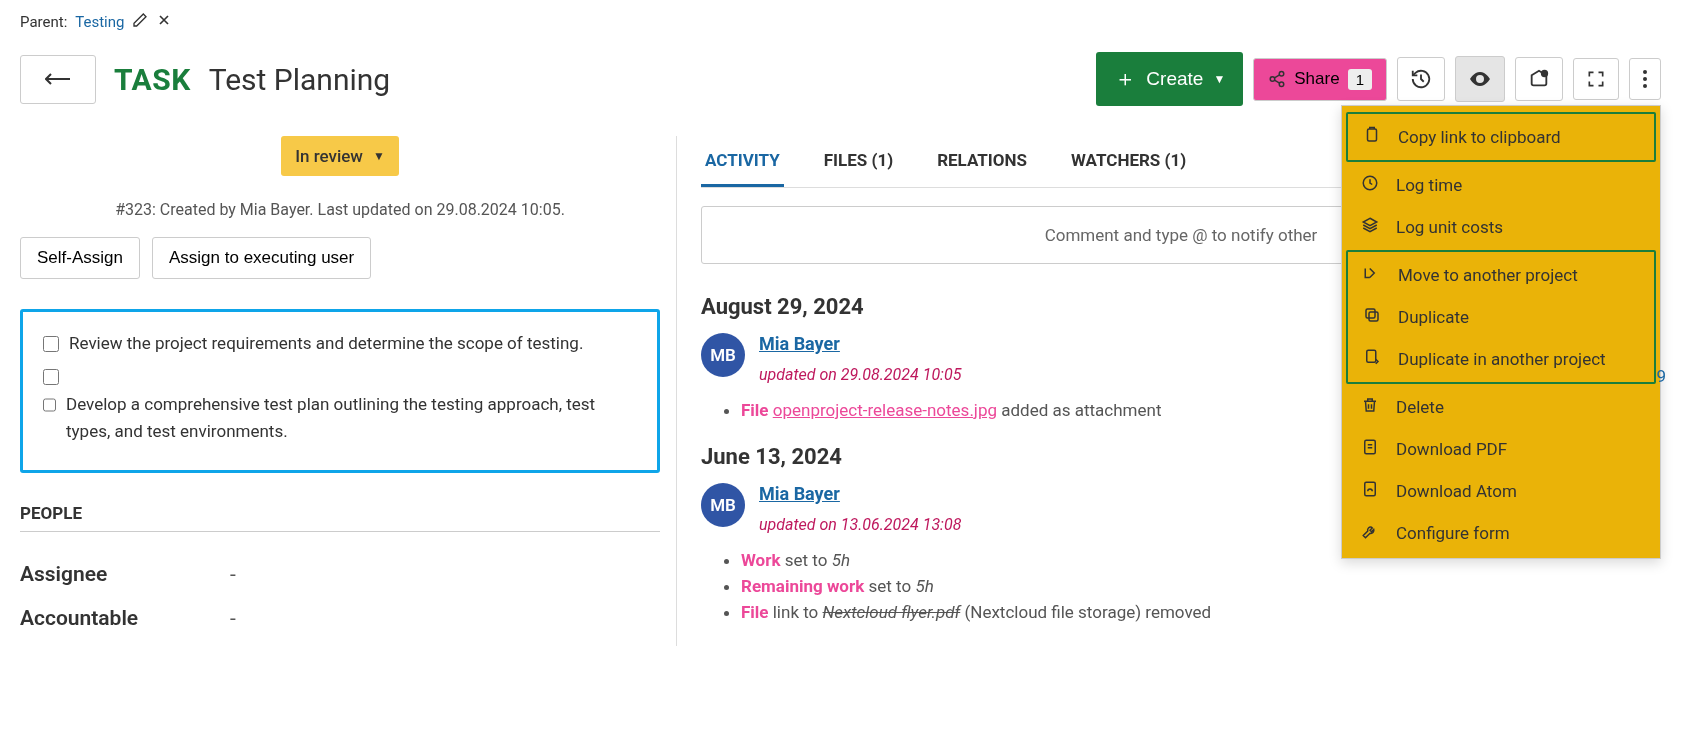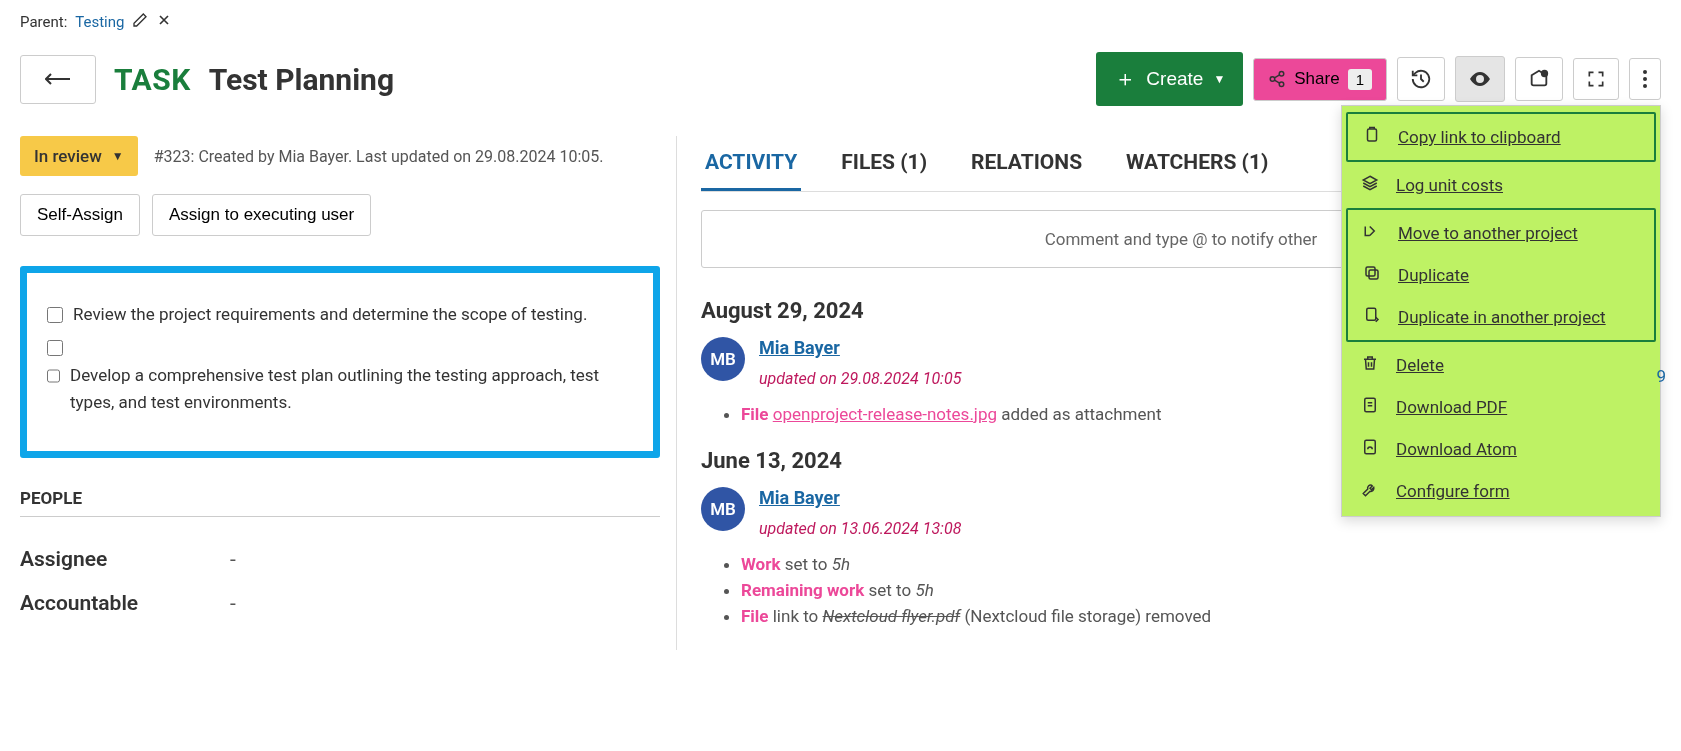--- a/index.html
+++ b/index.html
@@ -11,53 +11,53 @@
   }
   .container { padding: 12px 20px; }
   .parent-row { display:flex; align-items:center; gap:8px; font-size:15px; margin-bottom:20px;}
   .parent-label { color:#333; }
   .parent-link { color:#1a67a3; text-decoration:none; }
 
   .header-row { display:flex; align-items:center; justify-content:space-between; margin-bottom:30px;}
   .header-left { display:flex; align-items:center; gap:18px; }
   .back-btn { border:1px solid #ccc; background:#fff; padding:12px 24px; border-radius:3px; cursor:pointer; font-size:20px;}
   .task-label { color:#1a7e3c; font-weight:700; font-size:30px; letter-spacing:0.5px;}
-  .task-title { font-weight:700; font-size:30px; color:#333;}
+  .task-title { font-weight:400; font-size:30px; color:#333;}
   .header-right { display:flex; align-items:center; gap:10px; }
   .create-btn { background:#1a7e3c; color:#fff; border:none; padding:12px 18px; border-radius:3px; font-size:19px; display:flex; align-items:center; gap:10px; cursor:pointer;}
   .create-btn .plus { font-size:22px; font-weight:500;}
   .create-btn .caret { font-size:12px;}
   .share-btn { border:1px solid #ccc; background:#ec4899; padding:10px 14px; border-radius:3px; display:flex; align-items:center; gap:8px; cursor:pointer; font-size:17px;}
   .share-count { background:#eee; border-radius:3px; padding:2px 8px; font-size:15px;}
   .icon-btn { border:1px solid #ccc; background:#fff; padding:10px 12px; border-radius:3px; cursor:pointer; display:flex; align-items:center; justify-content:center;}
   .icon-btn.active { background:#e5e5e5; }
 
   .body-row { display:flex; gap:16px; }
   .left-pane { flex:0 0 640px; }
   .right-pane { flex:1; border-left:1px solid #ddd; padding-left:24px;}
 
-  .status-row { display:flex; align-items:center; gap:16px; margin-bottom:18px;}
+  .status-row { display:flex; align-items:center; gap:24px; margin-bottom:18px;flex-direction:column;}
   .status-chip { background:#f7c948; color:#333; font-weight:500; padding:10px 14px; border-radius:3px; display:flex; align-items:center; gap:10px; cursor:pointer; font-size:17px;}
   .status-chip .caret { font-size:12px; color:#333;}
   .meta-text { color:#555; font-size:16px;}
   .action-row { display:flex; gap:12px; margin-bottom:30px;}
   .action-btn { border:1px solid #ccc; background:#fff; padding:10px 16px; border-radius:3px; cursor:pointer; font-size:17px;}
 
-  .desc-box { border:7px solid #0ea5e9; border-radius:3px; padding:28px 20px; margin-bottom:30px;}
+  .desc-box { border:3px solid #0ea5e9; border-radius:3px; padding:18px 20px; margin-bottom:30px;}
   .check-item { display:flex; align-items:flex-start; gap:10px; margin-bottom:6px; font-size:17px; line-height:1.6;}
   .check-item input { margin-top:6px; width:16px; height:16px;}
 
   .section-title { font-weight:700; font-size:17px; margin-bottom:8px; margin-top:10px;}
   .section-hr { border:none; border-top:1px solid #ccc; margin-bottom:20px;}
   .people-row { display:flex; gap:80px; padding:10px 0; font-size:21px;}
   .people-label { width:130px; font-weight:600;}
   .people-val { color:#555;}
 
   .tabs { display:flex; gap:36px; border-bottom:1px solid #ddd; margin-bottom:18px;}
-  .tab { padding:14px 4px; font-size:21px; font-weight:700; color:#333; cursor:pointer; border-bottom:3px solid transparent;}
+  .tab { padding:14px 4px; font-size:17px; font-weight:700; color:#333; cursor:pointer; border-bottom:3px solid transparent;}
   .tab.active { color:#1a67a3; border-bottom-color:#1a67a3;}
   .comment-box { border:1px solid #ccc; border-radius:3px; padding:18px 20px; text-align:center; color:#666; font-size:17px; margin-bottom:30px;}
 
   .date-heading { font-size:22px; font-weight:700; margin-bottom:14px;}
   .activity-entry { display:flex; gap:14px; margin-bottom:10px; position:relative;}
   .avatar { width:44px; height:44px; border-radius:50%; background:#3055a5; color:#fff; display:flex; align-items:center; justify-content:center; font-weight:600; font-size:17px; flex-shrink:0;}
   .activity-content { flex:1;}
   .author-link { color:#1a67a3; font-weight:700; font-size:18px;}
   .updated-text { color:#be185d; font-size:16px; margin-top:11px;font-style:italic;}
   .activity-num { color:#1a67a3; font-size:17px; position:absolute; right:0; top:2px;}
@@ -66,26 +66,25 @@
   .activity-list .bold { font-weight:700; color:#ec4899;}
   .activity-list .filelink { color:#ec4899;text-decoration:underline;}
   .activity-list .ital { font-style:italic;}
   .activity-list .strike { text-decoration:line-through; font-style:italic;}
 
   .dropdown-menu {
     position:absolute;
     top:105px;
     right:20px;
     width:320px;
-    background:#bef264;
+    background:#eab308;
     border:1px solid #ccc;
     box-shadow:0 4px 12px rgba(0,0,0,0.15);
     z-index:100;
     padding:4px 0;
-    text-decoration:underline;
   }
   .menu-item { display:flex; align-items:center; gap:16px; padding:10px 18px; font-size:17px; cursor:pointer;}
   .menu-item .mi-icon { width:20px; text-align:center;}
   .menu-group-highlight { border:2px solid #1a7e3c; margin:2px 4px; border-radius:2px; padding:2px 0;}
   .menu-group-highlight .menu-item { padding-left:14px; padding-right:14px;}
   .hidden-num { position:absolute; right:-6px; top:260px; color:#1a67a3; font-size:17px;}
 </style>
 </head>
 <body>
 
@@ -261,20 +260,27 @@
   <div class="menu-group-highlight">
     <div class="menu-item">
       <span class="mi-icon"><svg width="18" height="18" viewBox="0 0 24 24" fill="none" stroke="#333" stroke-width="2">
             <rect x="6" y="4" width="12" height="16" rx="2"></rect>
             <path d="M9 4V2h6v2"></path>
           </svg></span>
       <span>Copy link to clipboard</span>
     </div>
   </div>
   <div class="menu-item">
+    <span class="mi-icon"><svg width="18" height="18" viewBox="0 0 24 24" fill="none" stroke="#333" stroke-width="2">
+          <circle cx="12" cy="12" r="9"></circle>
+          <path d="M12 7v5l3 2"></path>
+        </svg></span>
+    <span>Log time</span>
+  </div>
+  <div class="menu-item">
     <span class="mi-icon"><svg width="18" height="18" viewBox="0 0 24 24" fill="#333">
           <path d="M12 3l9 5-9 5-9-5 9-5zm-9 9l9 5 9-5M3 16l9 5 9-5" fill="none" stroke="#333" stroke-width="2"></path>
         </svg></span>
     <span>Log unit costs</span>
   </div>
   <div class="menu-group-highlight">
     <div class="menu-item">
       <span class="mi-icon"><svg width="18" height="18" viewBox="0 0 24 24" fill="none" stroke="#333" stroke-width="2">
             <path d="M9 18l6-6-6-6M3 6v12h6"></path>
           </svg></span>

